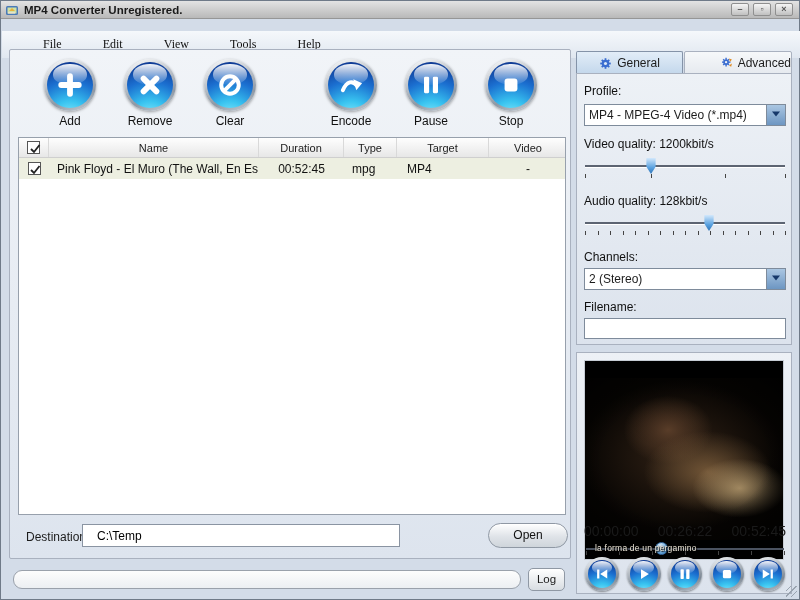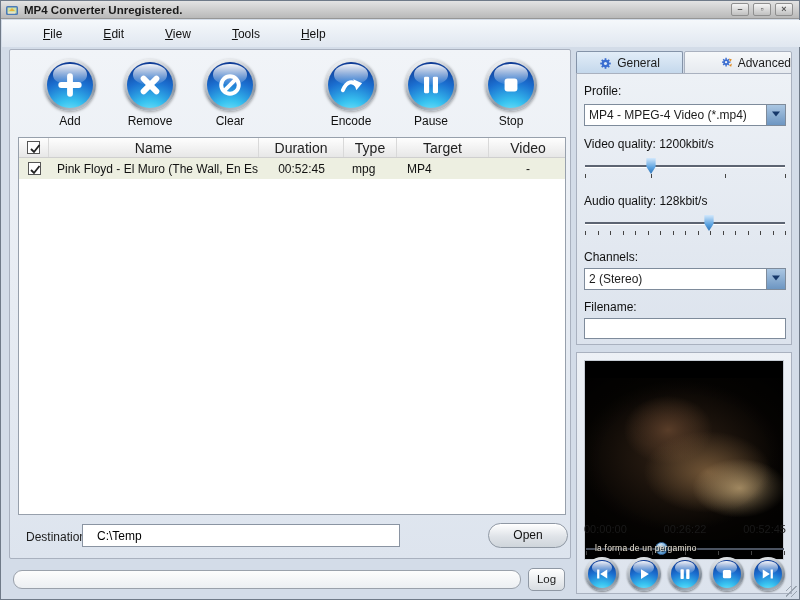--- a/index.html
+++ b/index.html
@@ -13,22 +13,22 @@
     background:linear-gradient(#e3e3e3,#b9b9b9); border-bottom:1px solid #969696;
     display:flex; align-items:center; padding:0 4px; }
   .title-icon { width:14px; height:14px; margin-right:5px; flex:0 0 auto; }
   .title-text { font-weight:bold; font-size:11.5px; color:#1a1a1a; }
   .winbtns { position:absolute; right:6px; top:2px; display:flex; gap:4px; }
   .winbtn { width:18px; height:13px; border:1px solid #8f8f8f; border-radius:2px;
     background:linear-gradient(#f5f5f5,#c0c0c0); color:#555; font-size:9px; line-height:11px;
     text-align:center; font-weight:bold; }
 
   
-  .menubar { position:absolute; left:1px; top:19px; width:798px; height:27px;
-    background:linear-gradient(#f5f8fb,#e0e7f0); display:flex; align-items:center; }
+  .menubar { position:absolute; left:1px; top:30px; width:798px; height:27px;
+    background:linear-gradient(#f5f8fb,#e0e7f0); display:flex; align-items:center;font-family:Liberation Serif, serif; }
   .menu-item { display:inline-block; margin-left:41px; font-size:12px; color:#111; cursor:default; }
   .menu-item::first-letter { text-decoration:underline; }
 
   
   .left-panel { position:absolute; left:8px; top:48px; width:562px; height:510px;
     border:1px solid #a9b1bf; border-radius:2px;
     background:linear-gradient(#f1f4f8,#dde4ee); }
 
   
   .tool-group { position:absolute; top:9px; left:0; width:100%; height:78px; }
@@ -42,21 +42,21 @@
     border-radius:50%; background:linear-gradient(rgba(255,255,255,.95),rgba(255,255,255,.05)); }
   .tbtn-core svg { position:absolute; left:50%; top:50%; width:28px; height:28px; transform:translate(-50%,-50%); }
   .toolbtn .tlabel { display:block; margin-top:3px; font-size:12px; color:#111; }
 
   
   .filetable { position:absolute; left:8px; top:87px; width:548px; height:378px;
     background:#fff; border:1px solid #97a0ac; }
   .t-header { display:flex; height:20px; background:linear-gradient(#fefefe,#e7e7e7);
     border-bottom:1px solid #cfcfcf; }
   .t-header .cell { border-right:1px solid #d9d9d9; display:flex; align-items:center; justify-content:center;
-    font-size:14px; color:#222; }
+    font-size:11px; color:#222; }
   .t-row { display:flex; height:21px; background:#edefe1; align-items:center; }
   .t-row .cell { overflow:hidden; white-space:nowrap; font-size:12px; color:#111; }
   .c-check { width:30px; flex:0 0 auto; display:flex; align-items:center; justify-content:center; }
   .c-name { width:210px; flex:0 0 auto; }
   .c-dur  { width:85px;  flex:0 0 auto; text-align:center; }
   .c-type { width:53px;  flex:0 0 auto; padding-left:8px; }
   .c-target { width:92px; flex:0 0 auto; padding-left:10px; }
   .c-status { width:78px; flex:0 0 auto; text-align:center; }
   .t-row .c-name { padding-left:8px; }
   .t-row .c-dur, .t-row .c-status { justify-content:center; }
@@ -123,21 +123,21 @@
       radial-gradient(ellipse 45% 35% at 62% 58%, rgba(132,100,64,.8), rgba(0,0,0,0) 72%),
       radial-gradient(ellipse 30% 28% at 42% 32%, rgba(96,66,44,.9), rgba(0,0,0,0) 75%),
       radial-gradient(ellipse 20% 16% at 40% 30%, rgba(20,12,8,.95), rgba(0,0,0,0) 80%),
       radial-gradient(ellipse 60% 55% at 48% 48%, rgba(58,40,26,.85), rgba(0,0,0,0) 85%),
       #060402; }
   .scene::after { content:""; position:absolute; inset:0;
     background:radial-gradient(ellipse 75% 70% at 50% 50%, rgba(0,0,0,0) 55%, rgba(0,0,0,.9) 100%); }
   .subtitle { position:absolute; left:10px; bottom:6px; z-index:2; font-size:8.5px; color:#ece6d8;
     text-shadow:0 0 2px #000, 1px 1px 1px #000; letter-spacing:.2px; }
   .times { position:absolute; left:7px; top:170px; width:202px; display:flex;
-    justify-content:space-between; font-size:11px; color:#1a1a1a; }
+    justify-content:space-between; font-size:14px; color:#1a1a1a; }
   .timeline { position:absolute; left:9px; top:188px; width:198px; height:18px; }
   .timeline .track { position:absolute; left:0; right:0; top:7px; height:2px; background:#4a5260; }
   .timeline .ticks i { position:absolute; top:10px; width:1px; height:4px; background:#444; }
   .pthumb { position:absolute; top:1px; width:13px; height:13px; border-radius:50%;
     border:1px solid #3a70a8; cursor:pointer;
     background:radial-gradient(circle at 40% 30%, #eef8ff, #8cc0ea 45%, #4a90cc 80%, #2f6aa0); }
   .playbtns { position:absolute; left:8px; top:204px; width:200px; display:flex; justify-content:space-between; }
   .pbtn { position:relative; width:34px; height:34px; border-radius:50%;
     background:linear-gradient(160deg,#f6f8fa,#7d8894 70%,#c5ccd4); cursor:pointer;
     box-shadow:0 1px 2px rgba(0,0,0,.4); }

